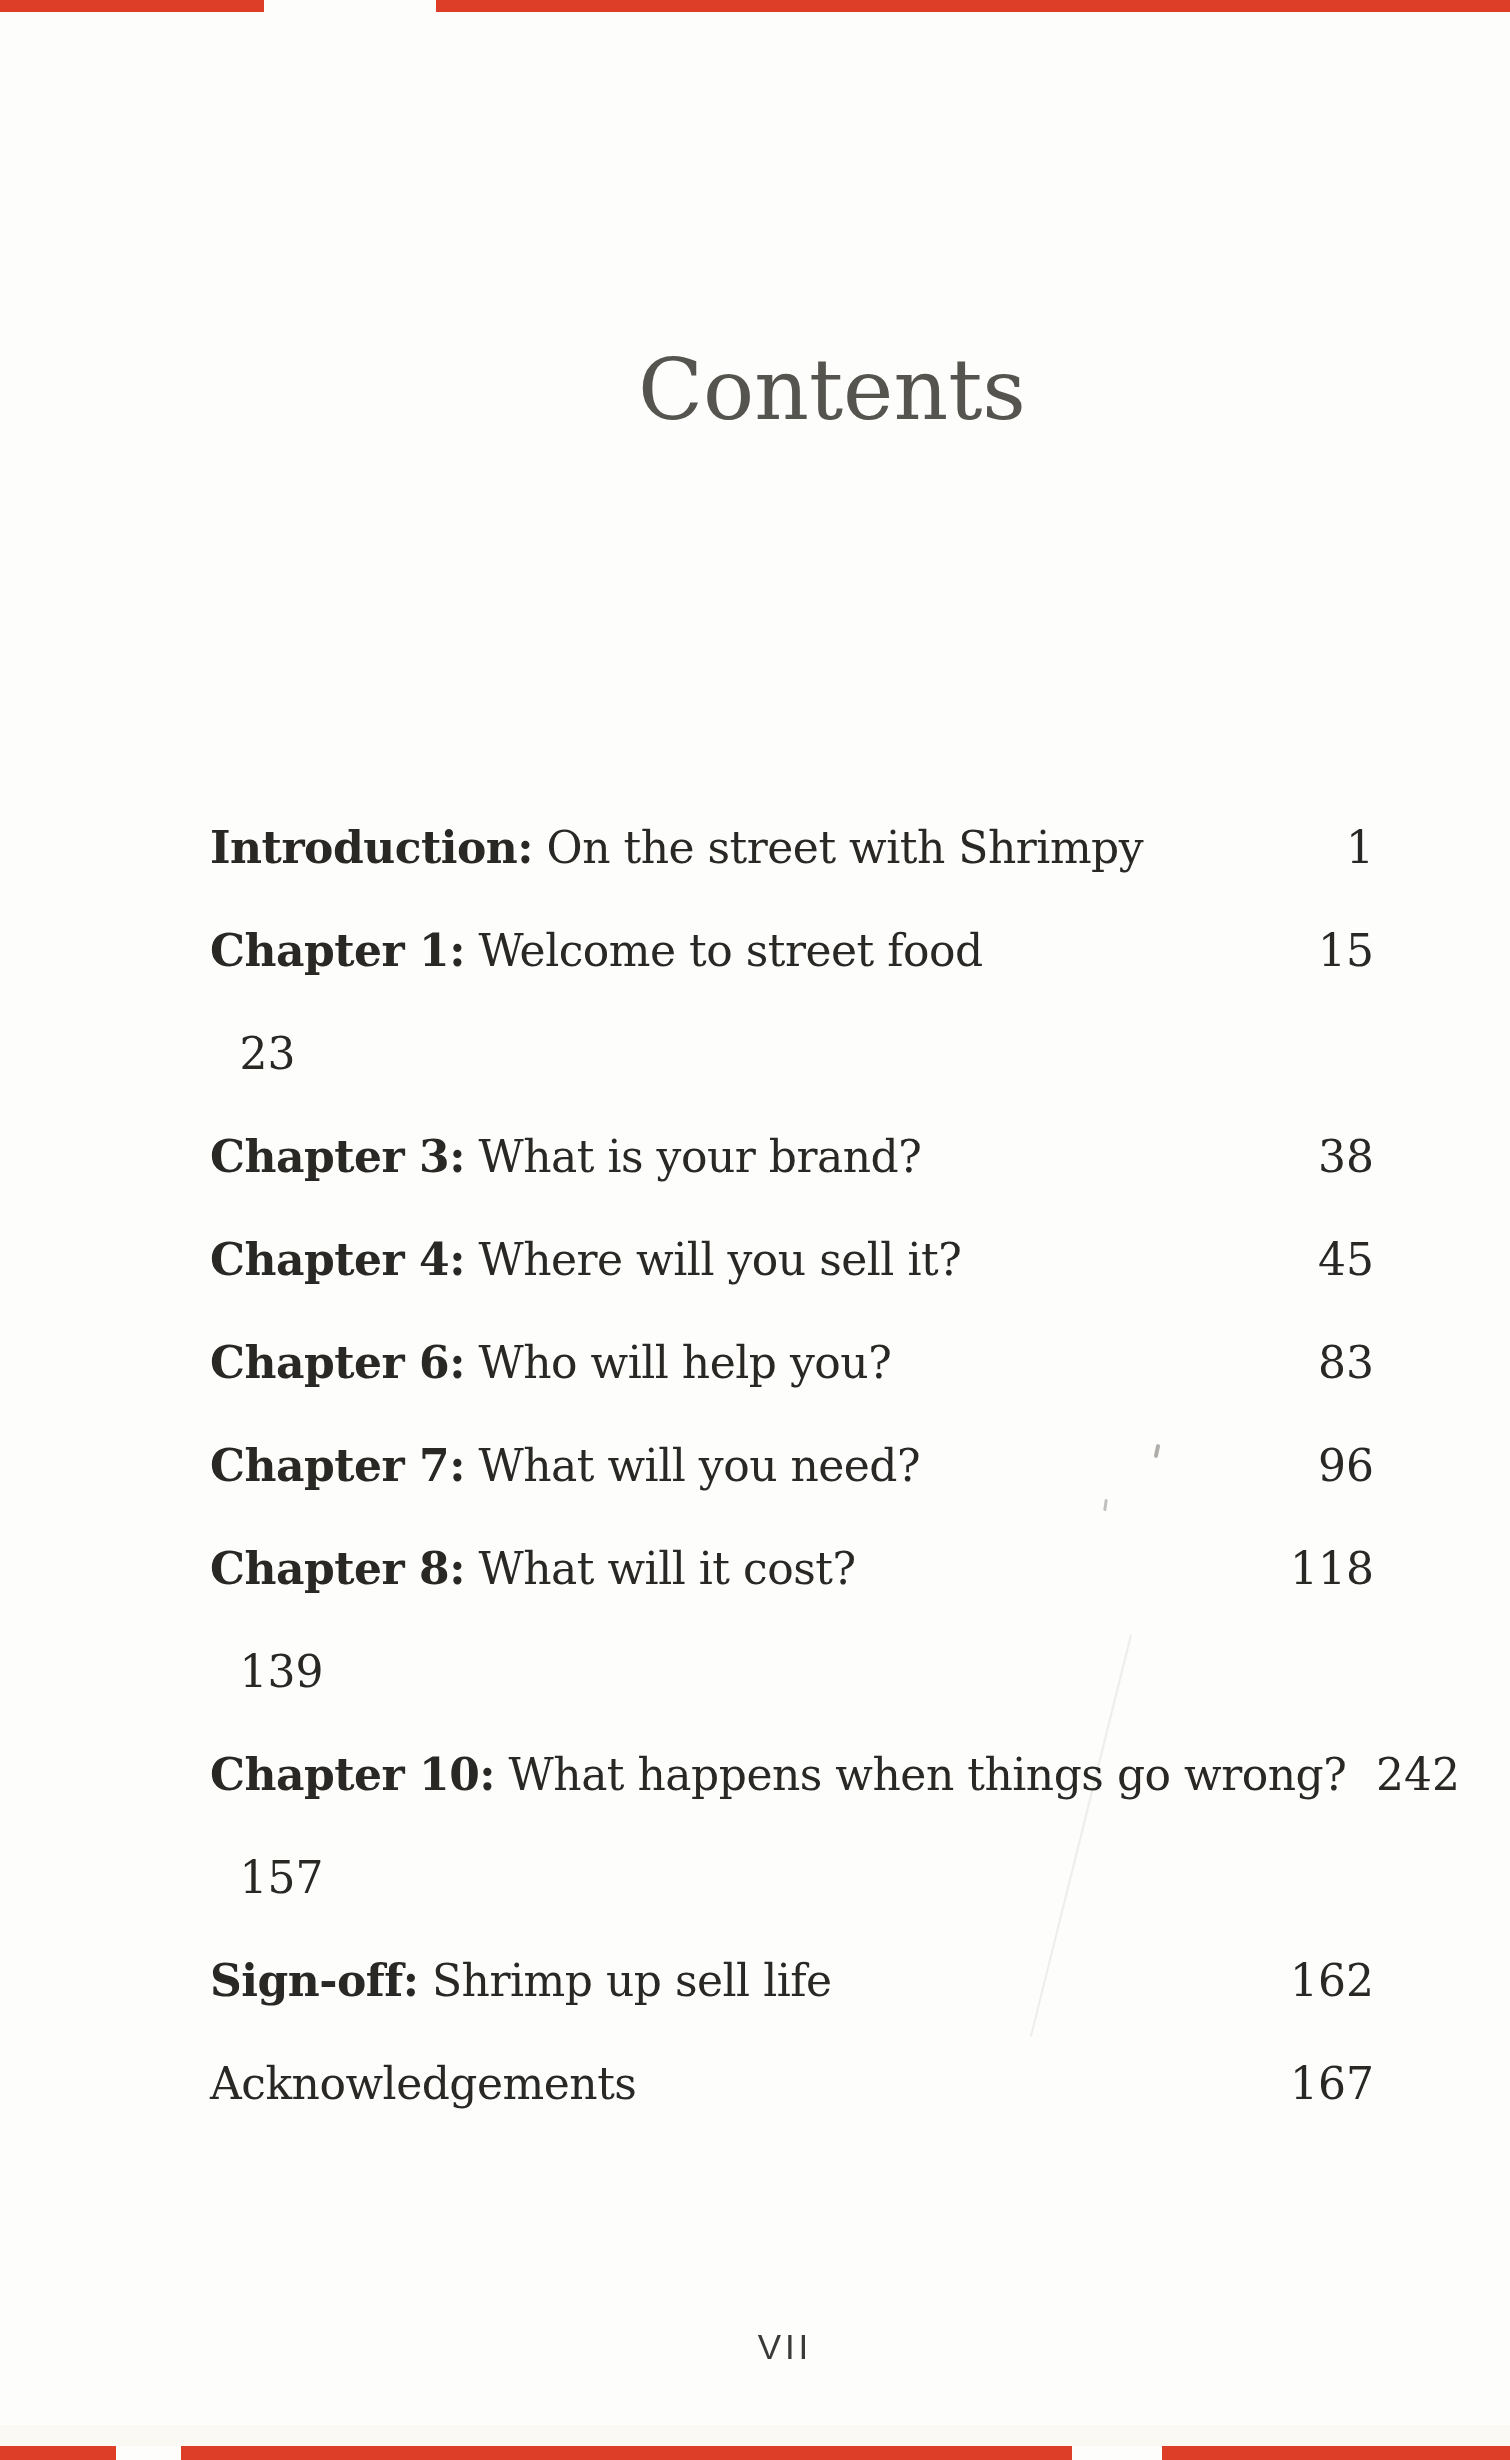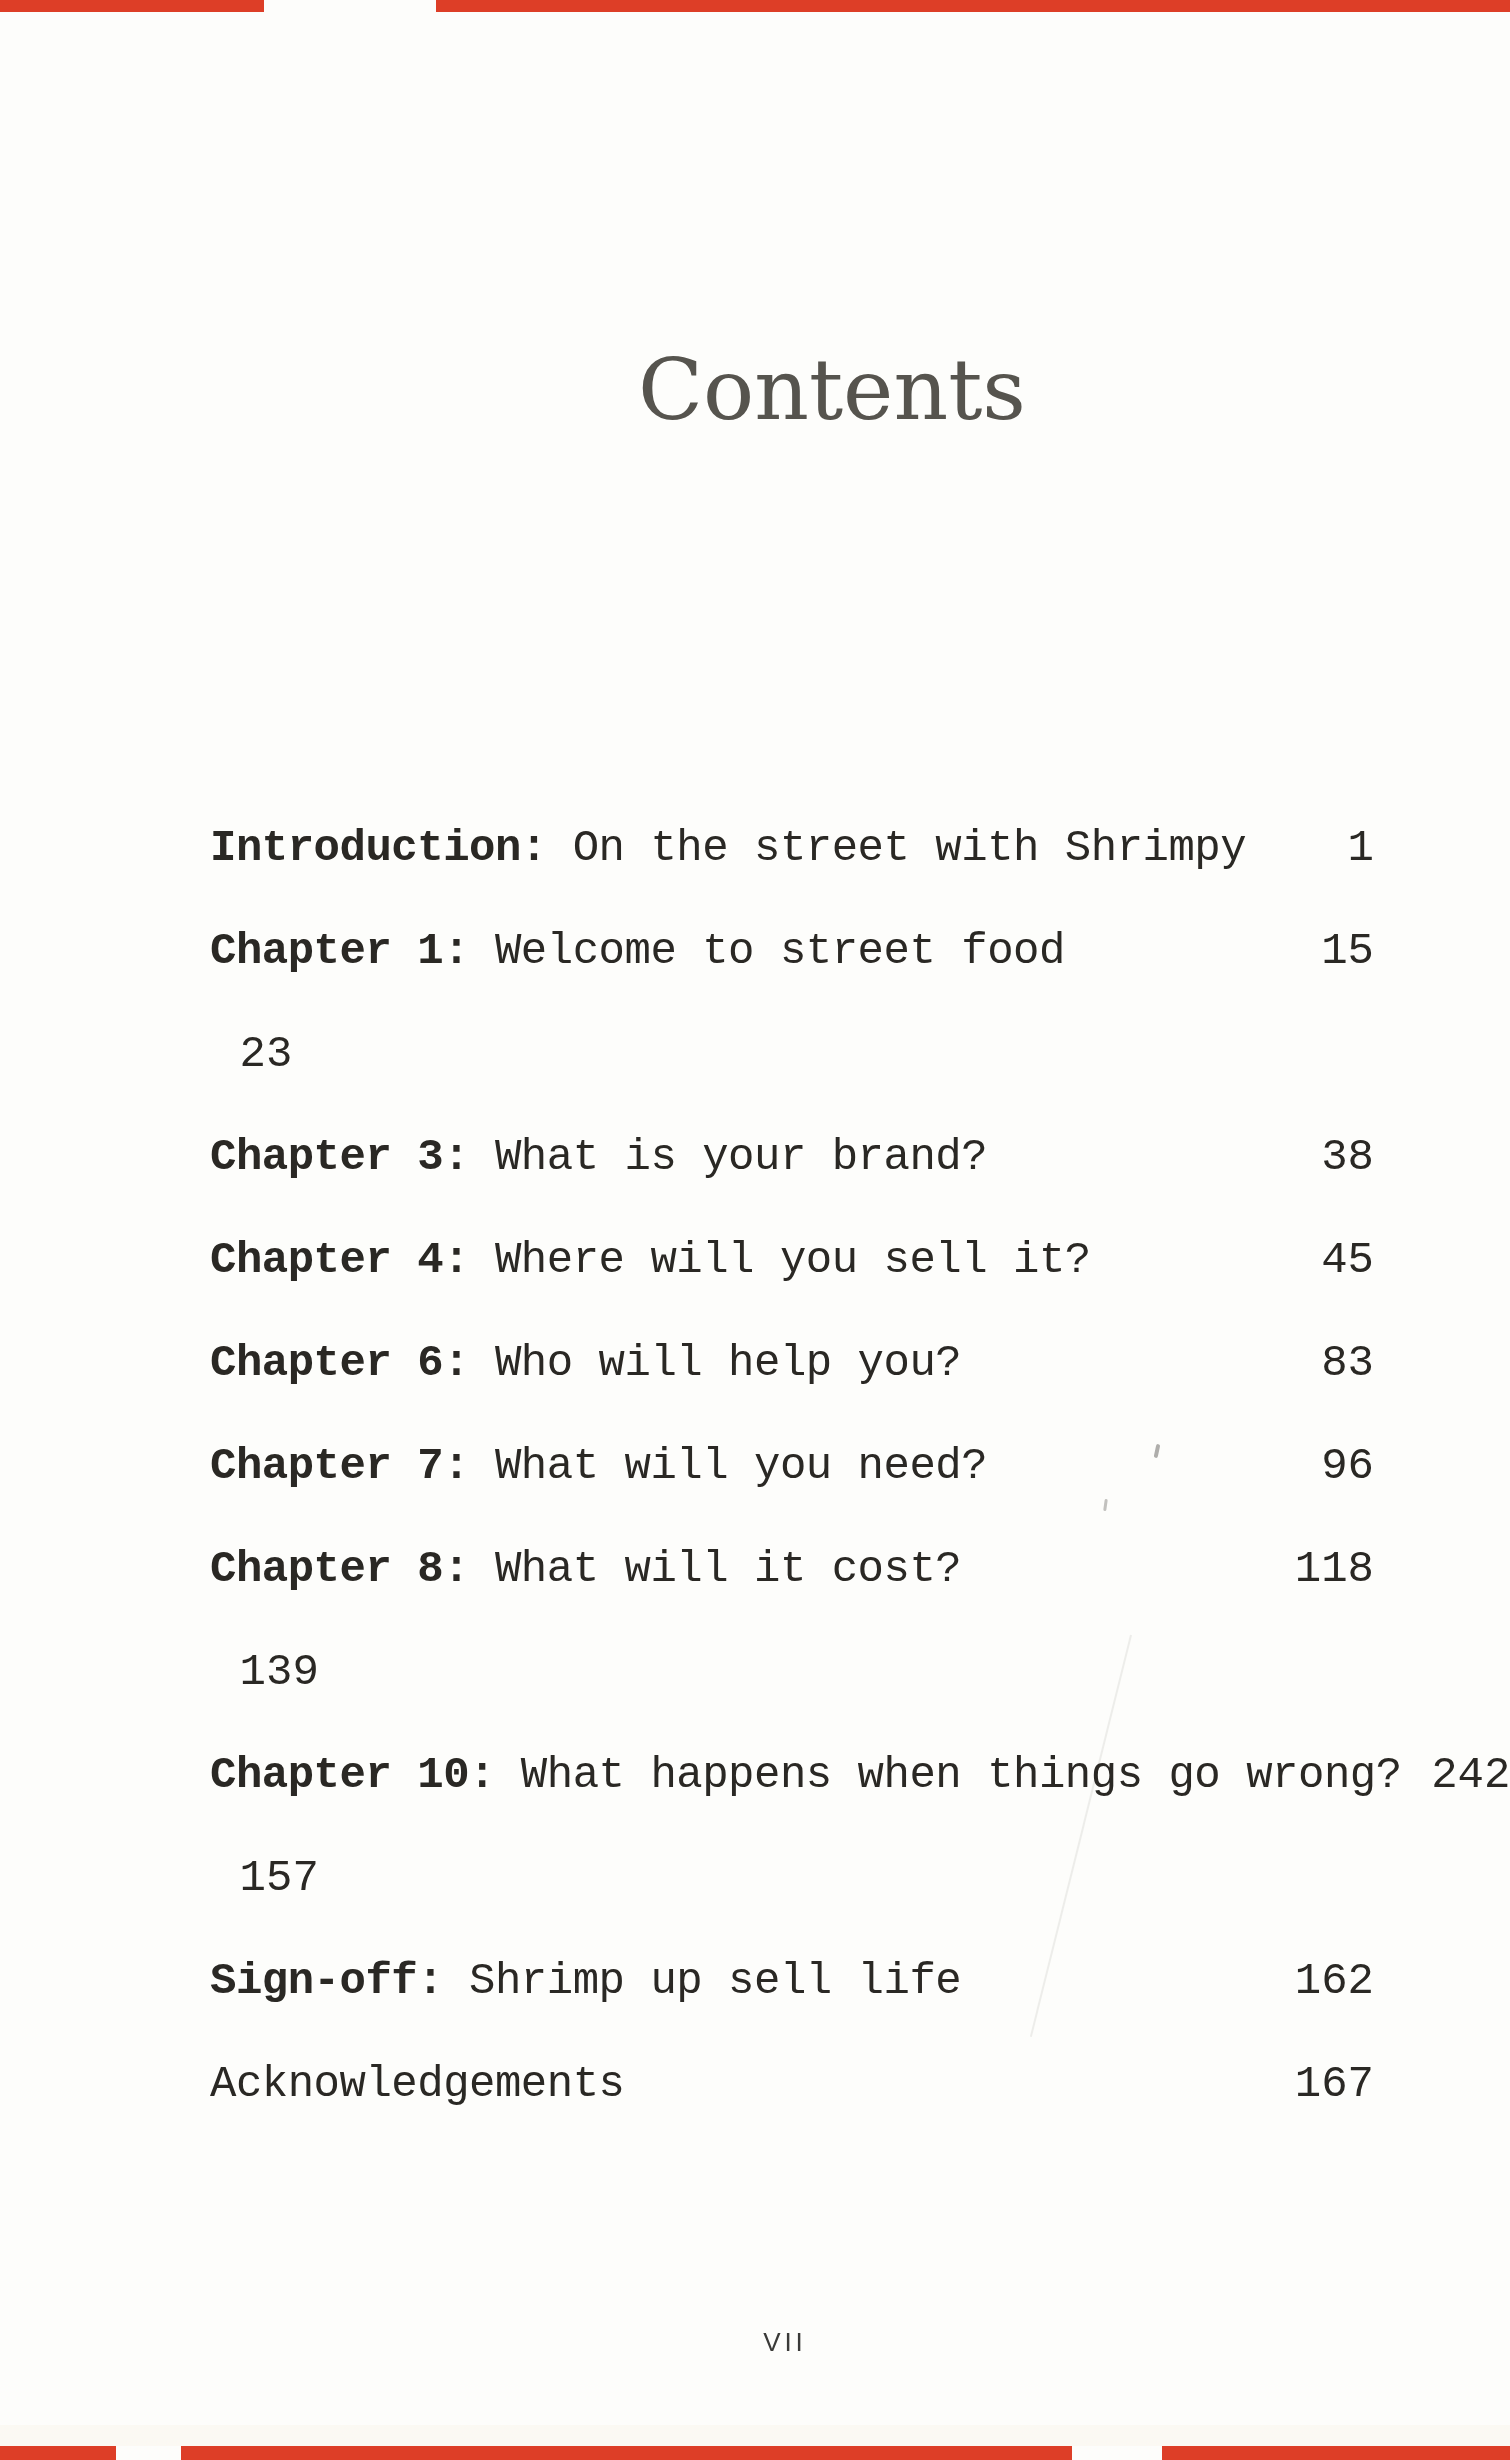--- a/index.html
+++ b/index.html
@@ -33,29 +33,28 @@
   
   .toc{
     position:absolute;left:210px;top:796px;width:1164px;
     color:var(--ink,#2a2824);
   }
   .row{
     height:103px;
     display:flex;align-items:center;justify-content:space-between;
     font-size:44px;letter-spacing:-0.5px;
     white-space:nowrap;
-    font-family:Liberation Mono, monospace;
   }
   .row .lbl b{font-weight:700;letter-spacing:-0.5px;}
   .row .num{font-size:44px;letter-spacing:0;margin-left:29.6px;}
   
   .folio{
     position:absolute;left:785px;top:2327px;transform:translateX(-50%);
     font-family:"Liberation Sans", sans-serif;
-    font-size:26px;letter-spacing:3.9px;color:#3a3a38;
+    font-size:35px;letter-spacing:3.9px;color:#3a3a38;
   }
 </style>
 </head>
 <body>
 
 <div class="page" style="--accent: #dd3e27; --ink: #2a2824; --title-ink: #56544e; background: rgb(253, 253, 251);">
 
   <div class="edge t1"></div>
   <div class="edge t2"></div>
   <div class="edge b1"></div>

